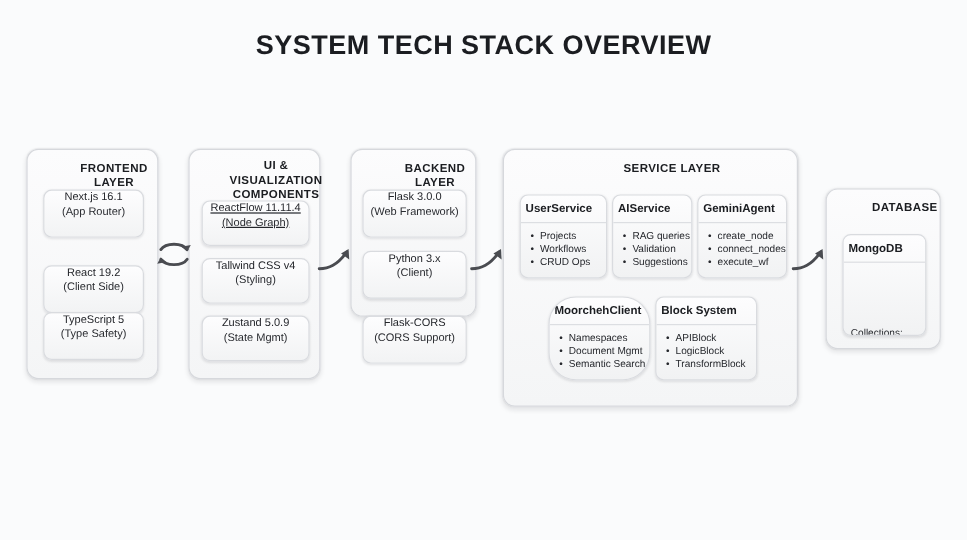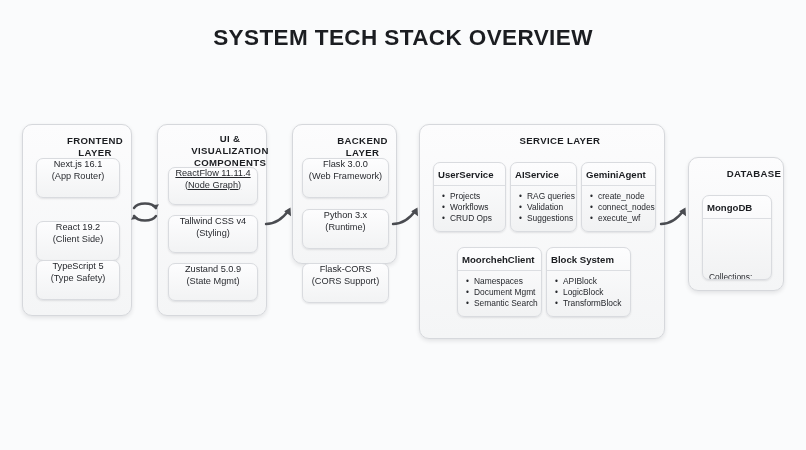--- a/index.html
+++ b/index.html
@@ -160,21 +160,21 @@
   </div>
 
   <div class="panel" style="left:292px; top:124px; width:105px; height:140px; padding-top:10px;">
     <div class="panel-title">BACKEND LAYER</div>
     <div class="tech-card" style="position:absolute; left:9px; top:33px; width:87px; height:40px;">
       <div>Flask 3.0.0</div>
       <div class="l2">(Web Framework)</div>
     </div>
     <div class="tech-card" style="position:absolute; left:9px; top:84px; width:87px; height:40px;">
       <div>Python 3.x</div>
-      <div class="l2">(Runtime)</div>
+      <div class="l2">(Client)</div>
     </div>
     <div class="tech-card" style="position:absolute; left:9px; top:138px; width:87px; height:40px;">
       <div>Flask-CORS</div>
       <div class="l2">(CORS Support)</div>
     </div>
   </div>
 
   <div class="panel" style="left:419px; top:124px; width:246px; height:215px; padding-top:10px;">
     <div class="panel-title">SERVICE LAYER</div>
 
@@ -204,21 +204,21 @@
       <div class="svc-head">GeminiAgent</div>
       <div class="svc-body">
         <ul>
           <li>create_node</li>
           <li>connect_nodes</li>
           <li>execute_wf</li>
         </ul>
       </div>
     </div>
 
-    <div class="svc-card" style="position:absolute; left:37px; top:122px; width:85px; height:70px;">
+    <div class="svc-card" style="position:absolute; left:37px; top:122px; width:85px; height:70px;border-radius:23px;">
       <div class="svc-head">MoorchehClient</div>
       <div class="svc-body">
         <ul>
           <li>Namespaces</li>
           <li>Document Mgmt</li>
           <li>Semantic Search</li>
         </ul>
       </div>
     </div>
 

